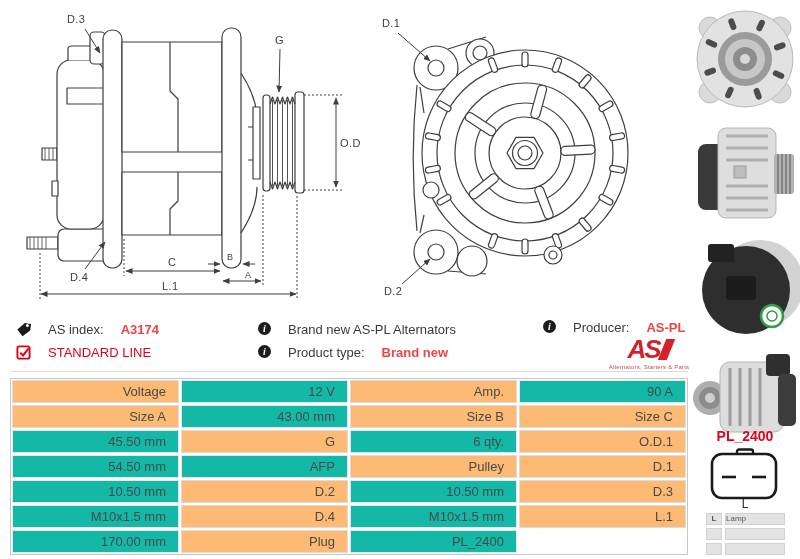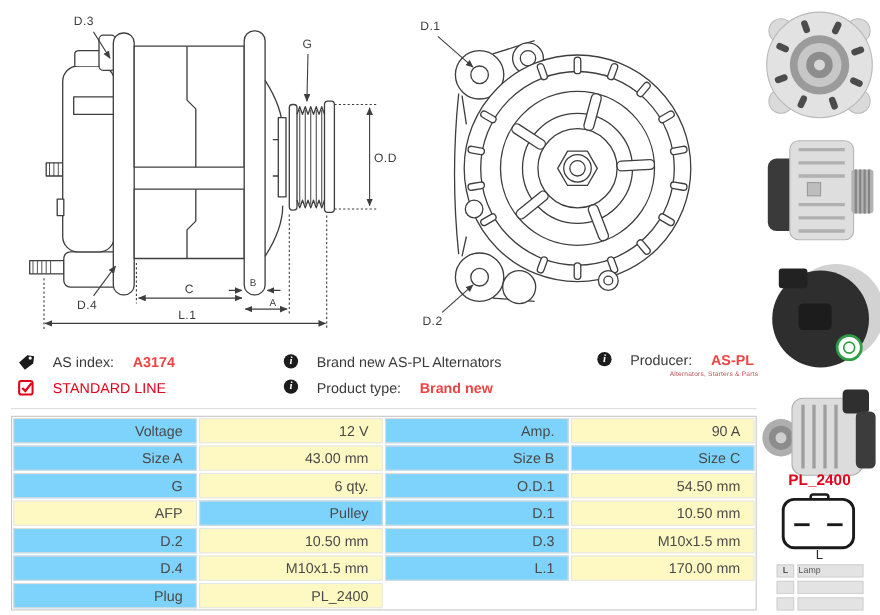--- a/index.html
+++ b/index.html
@@ -35,22 +35,22 @@
   .as-logo-bar{display:inline-block;width:9px;height:21px;background:#d6212b;
                transform:skewX(-22deg);margin-bottom:2px}
   .as-logo-tagline{font-size:6px;color:#c24a52;margin-top:2px;letter-spacing:.2px;white-space:nowrap}
 
   
   .spec-table{position:absolute;left:10px;top:378px;width:678px;
               display:grid;grid-template-columns:1fr 1fr 1fr 1fr;gap:2px;
               background:#fff;border:1px solid #c8c8c8;padding:1px;box-sizing:border-box}
   .cell{height:21px;line-height:21px;font-size:13px;color:#4a4a4a;
         text-align:right;padding-right:12px;overflow:hidden}
-  .cell.label{background:#7dd3fc;border:1px solid #dcdcdc}
-  .cell.value{background:#fef9c3;border:1px solid #e6e6e6}
+  .cell.label{background:#fdba74;border:1px solid #dcdcdc}
+  .cell.value{background:#14b8a6;border:1px solid #e6e6e6}
 
   
   .plug-code{position:absolute;left:690px;top:428px;width:110px;text-align:center;
              font-size:14px;font-weight:bold;color:#e2001a}
   .plug-svg{position:absolute;left:690px;top:448px}
   .plug-pin-label{position:absolute;left:690px;top:497px;width:110px;text-align:center;
                   font-size:12px;color:#2b2b2b}
   .plug-legend{position:absolute;left:706px;top:513px;width:80px;
                display:grid;grid-template-columns:16px 60px;gap:3px}
   .plug-legend .pcell{height:10px;line-height:10px;font-size:8px;color:#555;
@@ -263,36 +263,41 @@
     <b>Brand new</b>
   </div>
 
   <div class="info-item" style="left:543px;top:320px">
     <span class="info-icon">i</span>
     <span>Producer:</span>
     <b>AS-PL</b>
   </div>
 
   <div class="as-logo">
+    <div class="as-logo-row">
+      <span class="as-logo-text">AS</span>
+      <span class="as-logo-bar"></span>
+    </div>
     <div class="as-logo-tagline">Alternators, Starters &amp; Parts</div>
   </div>
 
   <div class="divider"></div>
 
   <div class="spec-table">
     <div class="cell label">Voltage</div>
     <div class="cell value">12 V</div>
     <div class="cell label">Amp.</div>
     <div class="cell value">90 A</div>
 
     <div class="cell label">Size A</div>
     <div class="cell value">43.00 mm</div>
     <div class="cell label">Size B</div>
 
     <div class="cell label">Size C</div>
+    <div class="cell value">45.50 mm</div>
     <div class="cell label">G</div>
     <div class="cell value">6 qty.</div>
 
     <div class="cell label">O.D.1</div>
     <div class="cell value">54.50 mm</div>
     <div class="cell value">AFP</div>
     <div class="cell label">Pulley</div>
 
     <div class="cell label">D.1</div>
     <div class="cell value">10.50 mm</div>

